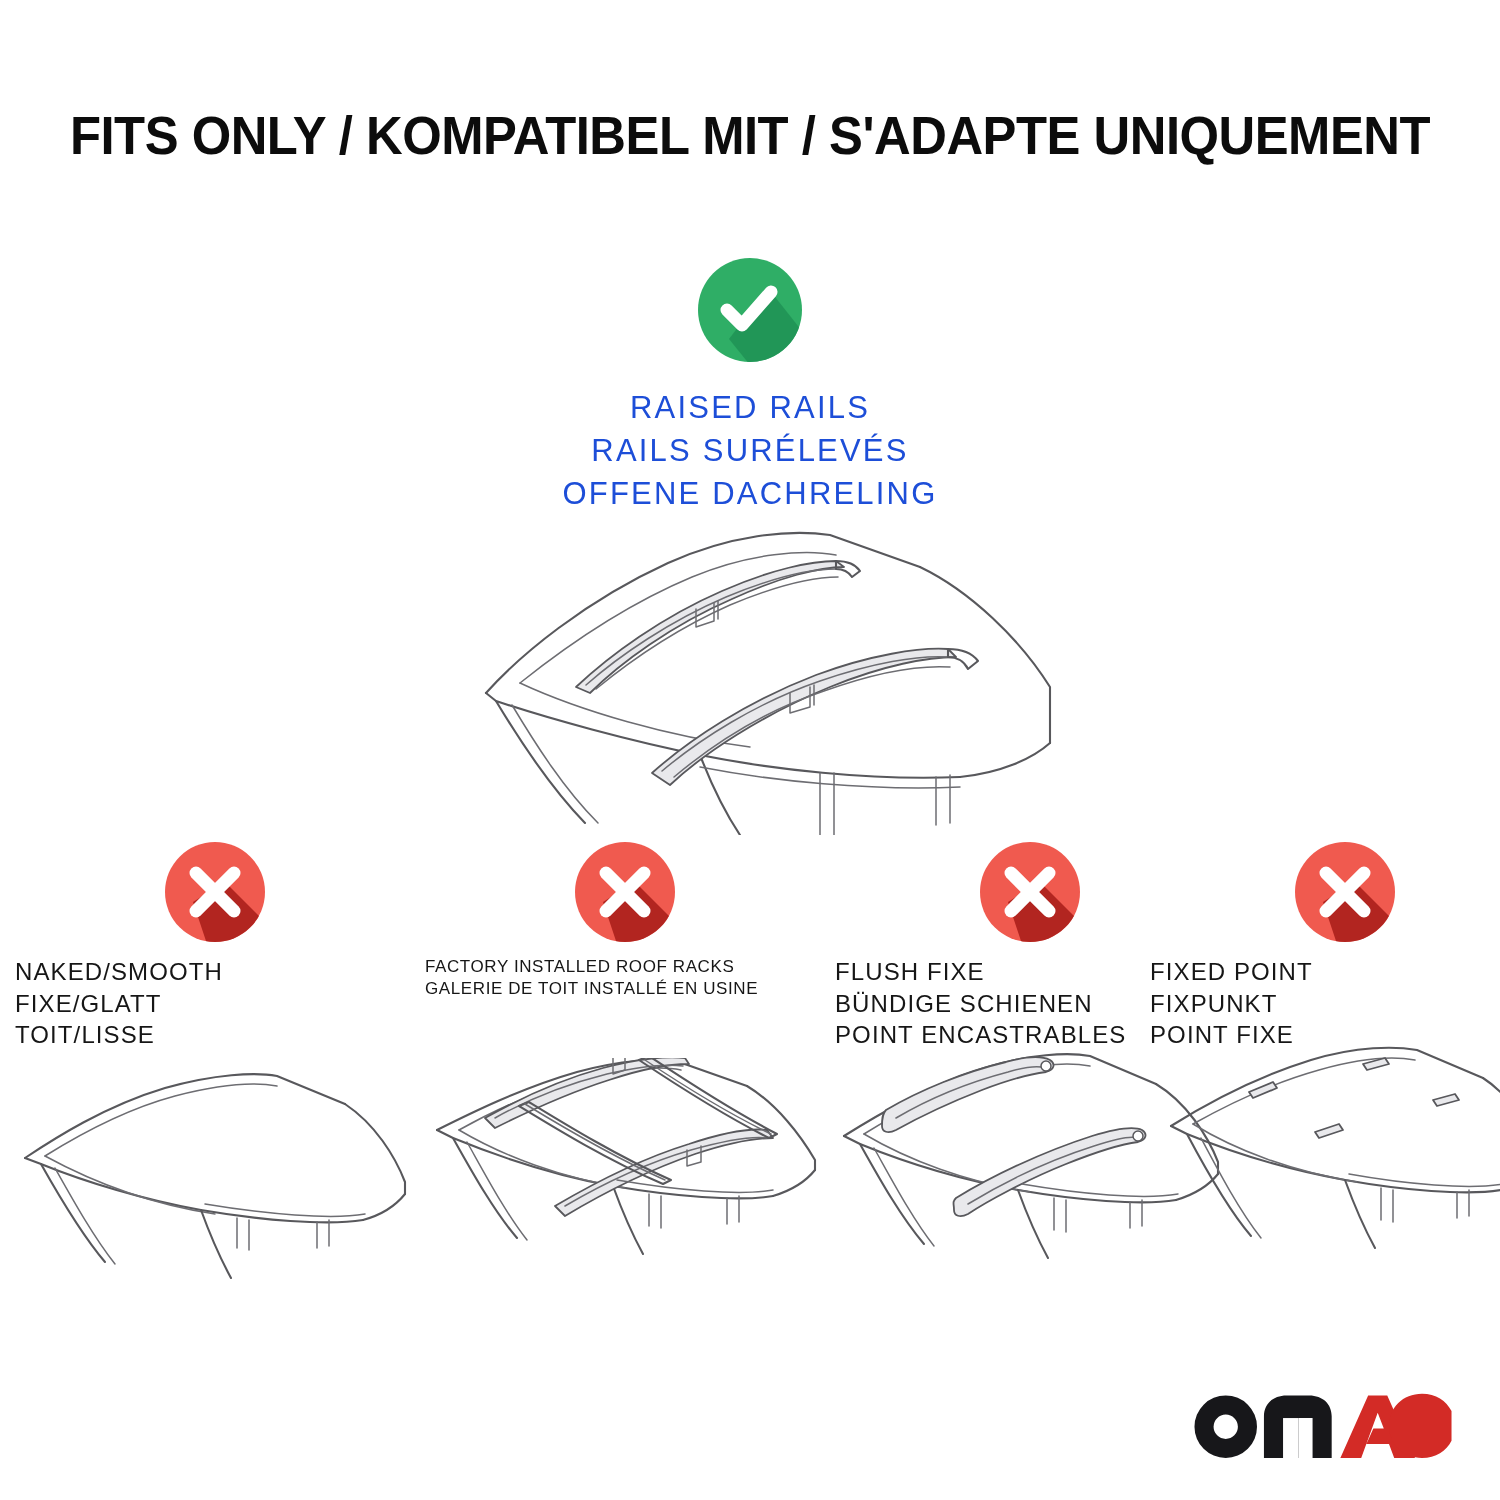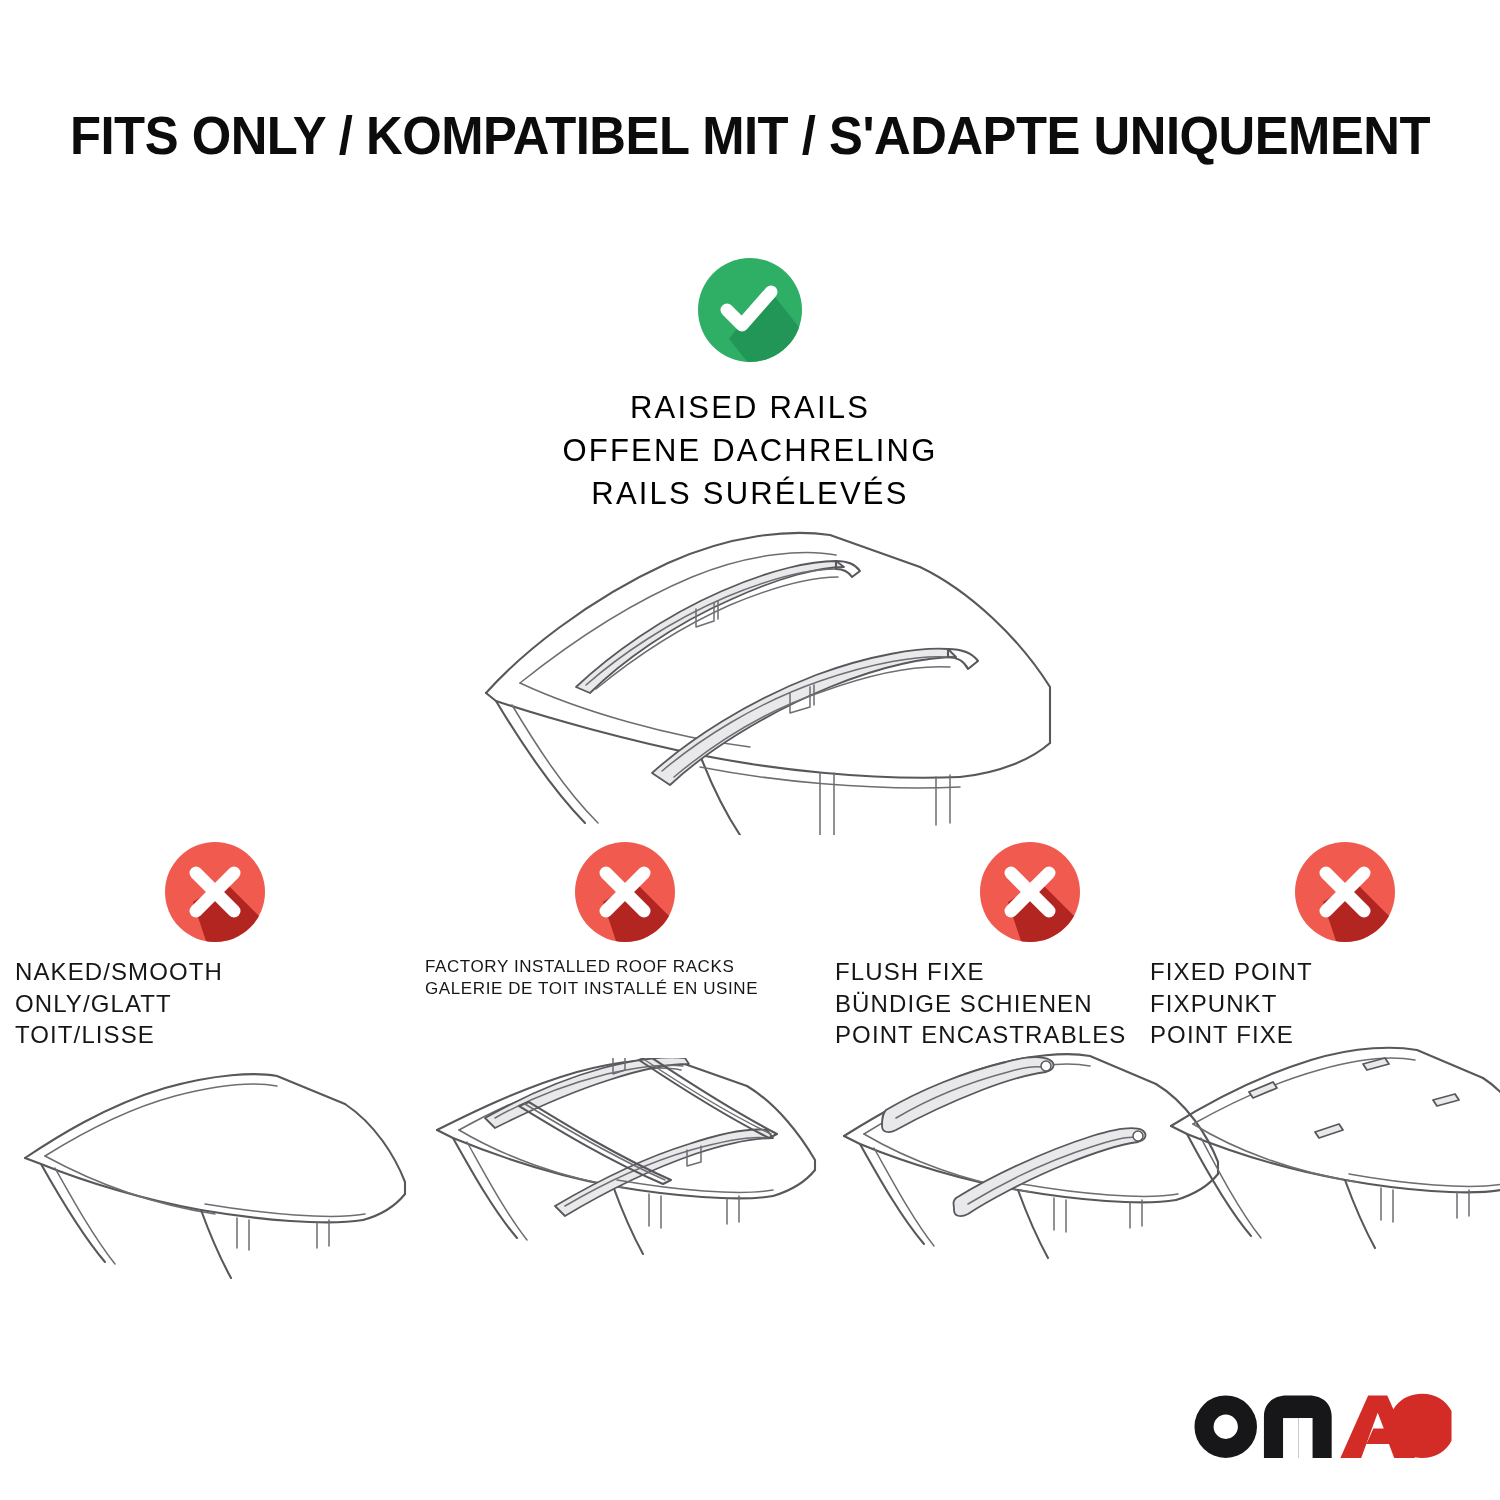--- a/index.html
+++ b/index.html
@@ -48,21 +48,21 @@
     margin: 0 auto;
   }
   .badge-svg { display: block; width: 110px; height: 110px; }
 
   .hero-caption {
     margin-top: 22px;
     font-size: 31px;
     line-height: 1.38;
     letter-spacing: 2.2px;
     font-weight: 400;
-    color: #000000;
+    color: #1d4ed8;
   }
   .hero-caption div { white-space: nowrap; }
 
   .hero-art {
     position: absolute;
     top: 250px;
     left: 50%;
     transform: translateX(-50%);
     width: 700px;
     height: 330px;
@@ -151,22 +151,22 @@
       <circle cx="55" cy="55" r="52" fill="#2FAE66"></circle>
       <g clip-path="url(#heroClip)">
         <polygon points="73,33 107,76 107,110 55,110 34,84" fill="#1F9154" opacity="0.82"></polygon>
       </g>
       <path d="M32 55 L47 70 L76 37" fill="none" stroke="#ffffff" stroke-width="13" stroke-linecap="round" stroke-linejoin="round"></path>
     </svg>
   </div>
 
   <div class="hero-caption">
     <div>RAISED RAILS</div>
+    <div>RAILS SURÉLEVÉS</div>
     <div>OFFENE DACHRELING</div>
-    <div>RAILS SURÉLEVÉS</div>
   </div>
 
   <div class="hero-art">
     <svg viewBox="0 0 700 330" xmlns="http://www.w3.org/2000/svg">
 
       <path class="sketch" d="M86 188 C 120 150 185 96 268 58 C 330 30 390 24 430 30 L 520 62"></path>
       <path class="sketch" d="M86 188 L 96 196 C 150 214 230 236 300 250"></path>
       <path class="sketch" d="M300 250 C 370 264 470 276 560 272"></path>
       <path class="sketch" d="M560 272 C 600 268 632 254 650 238"></path>
       <path class="sketch" d="M520 62 C 570 86 620 134 650 182 L 650 238"></path>
@@ -230,21 +230,21 @@
           <polygon points="62,42 104,84 104,104 44,104 30,62" fill="#A71C18" opacity="0.85"></polygon>
         </g>
         <g stroke="#ffffff" stroke-width="13" stroke-linecap="round">
           <line x1="33" y1="33" x2="71" y2="71"></line>
           <line x1="71" y1="33" x2="33" y2="71"></line>
         </g>
       </svg>
     </div>
     <div class="col-caption">
       <div>NAKED/SMOOTH</div>
-      <div>ONLY/GLATT</div>
+      <div>FIXE/GLATT</div>
       <div>TOIT/LISSE</div>
     </div>
     <div class="col-art">
       <svg viewBox="0 0 400 250" xmlns="http://www.w3.org/2000/svg">
         <path class="sketch" d="M10 100 C 40 80 90 48 150 30 C 200 16 240 14 262 18 L 330 46"></path>
         <path class="sketch" d="M10 100 L 26 106 C 70 124 130 142 186 152"></path>
         <path class="sketch" d="M186 152 C 244 162 312 168 348 162"></path>
         <path class="sketch" d="M348 162 C 370 156 382 146 390 136"></path>
         <path class="sketch" d="M330 46 C 360 66 380 98 390 124 L 390 136"></path>
         <path class="sketch-thin" d="M30 98 C 62 78 108 52 160 38 C 206 26 240 24 262 28"></path>

